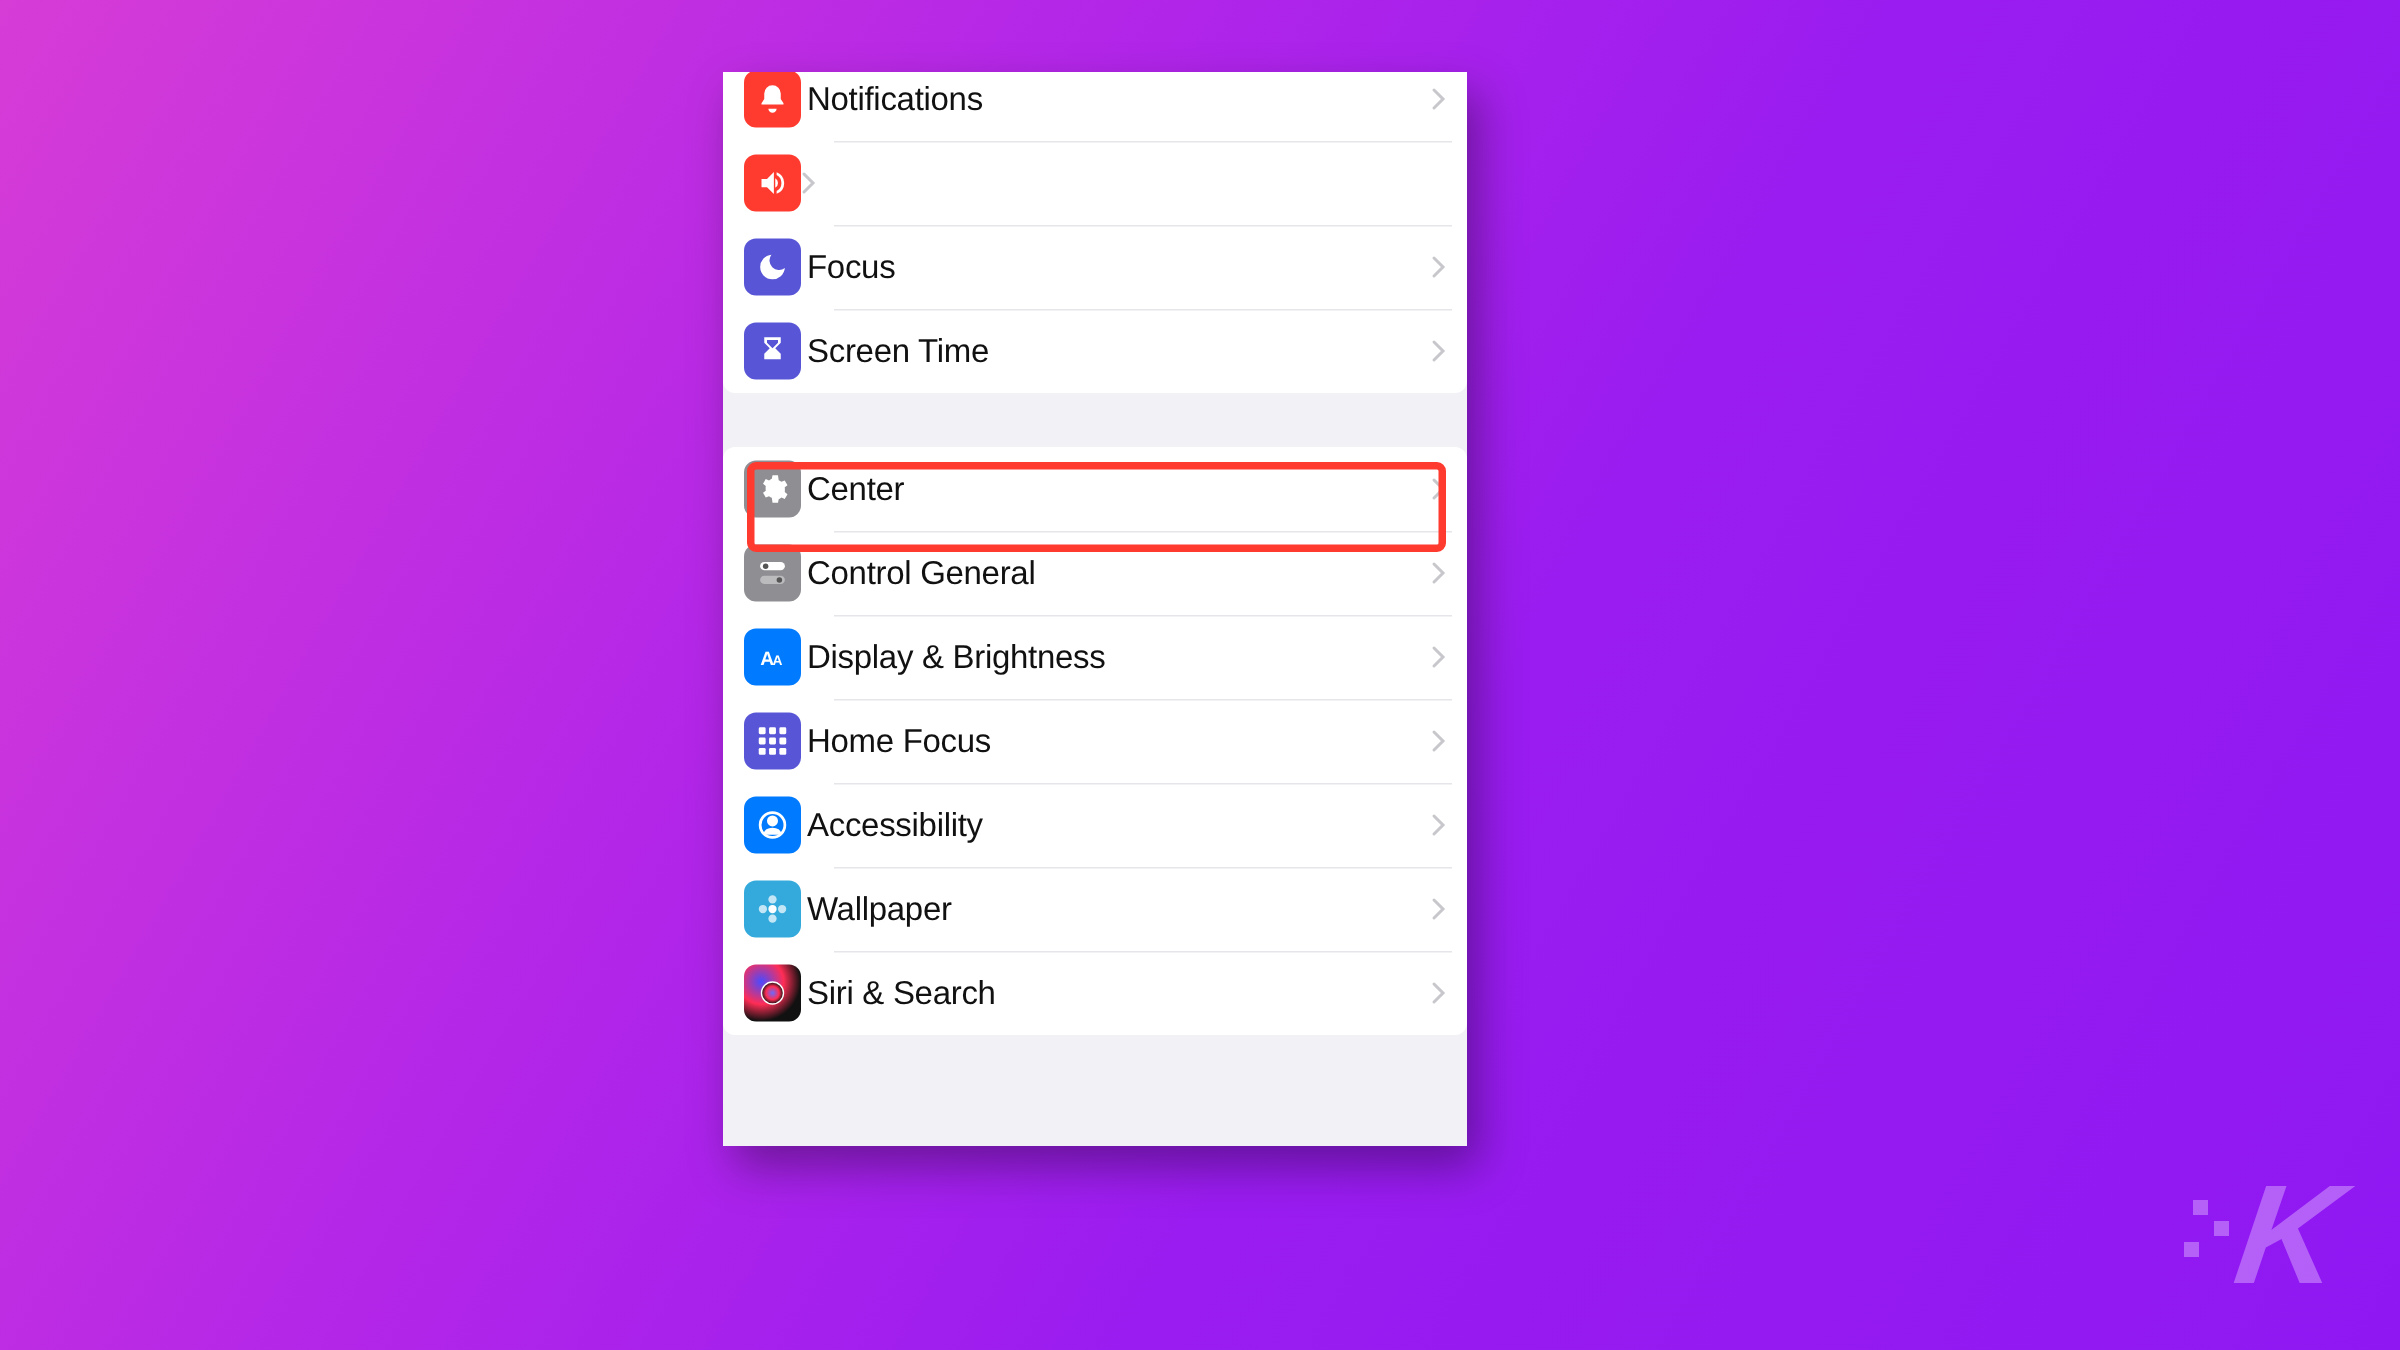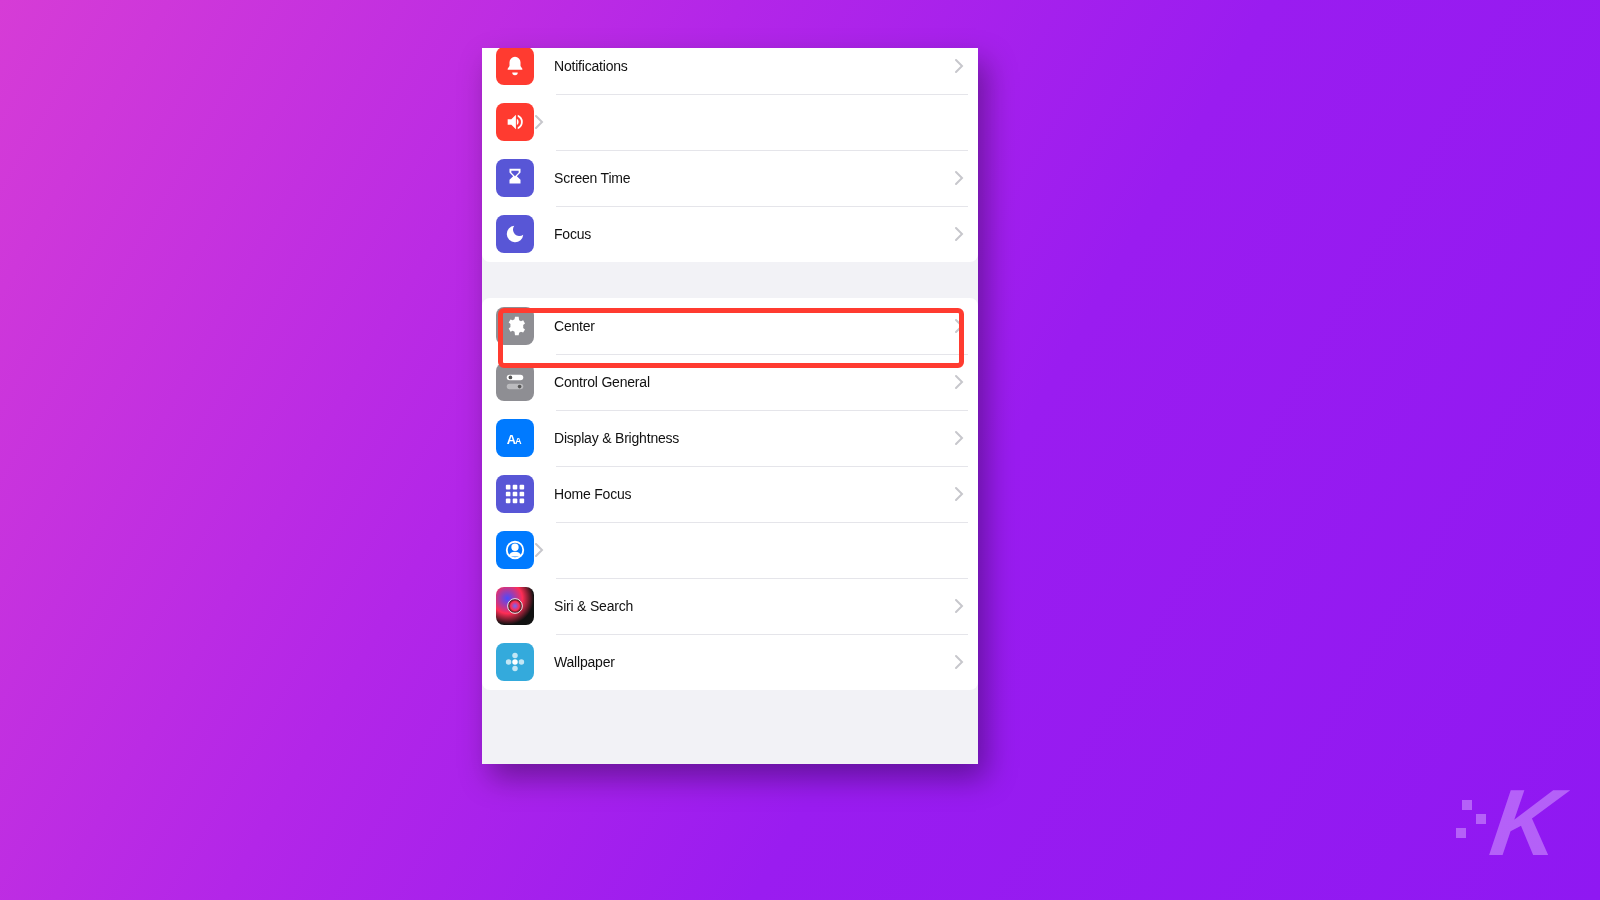--- a/index.html
+++ b/index.html
@@ -35,24 +35,24 @@
     position: absolute; top:0; left:74px; right:10px; height:1px; background:#e5e5ea;
   }
   .icon-box {
     width: 38px; height: 38px; border-radius: 8px;
     display:flex; align-items:center; justify-content:center;
     flex-shrink:0;
     color:#fff;
   }
   .label {
     flex:1;
-    font-size: 14px;
+    font-size: 22px;
     font-weight: 400;
     color:#111;
-    padding-left: 20px;
+    padding-left: 4px;
     letter-spacing: -0.2px;
   }
   .chev {
     color:#c7c7cc;
     display:flex; align-items:center;
   }
   .chev svg { width:10px; height:16px; }
   .highlight {
     position:absolute;
     left: 498px; top: 308px;
@@ -119,38 +119,38 @@
           <div class="chev">
             <svg viewBox="0 0 10 16" fill="none" stroke="currentColor" stroke-width="2" stroke-linecap="round">
               <path d="M2 2l6 6-6 6"></path>
             </svg>
           </div>
         </div>
         <div class="row">
           <div class="divider"></div>
           <div class="icon-box bg-indigo">
             <svg viewBox="0 0 24 24" fill="currentColor">
+              <path d="M21 12.8A9 9 0 1 1 11.2 3a7 7 0 0 0 9.8 9.8z"></path>
+            </svg>
+          </div>
+          <div class="label">Focus</div>
+          <div class="chev">
+            <svg viewBox="0 0 10 16" fill="none" stroke="currentColor" stroke-width="2" stroke-linecap="round">
+              <path d="M2 2l6 6-6 6"></path>
+            </svg>
+          </div>
+        </div>
+        <div class="row">
+          <div class="divider"></div>
+          <div class="icon-box bg-indigo">
+            <svg viewBox="0 0 24 24" fill="currentColor">
               <path d="M6 2h12v4l-4 4 4 4v4H6v-4l4-4-4-4V2zm2 2v2l4 4 4-4V4H8z"></path>
             </svg>
           </div>
           <div class="label">Screen Time</div>
-          <div class="chev">
-            <svg viewBox="0 0 10 16" fill="none" stroke="currentColor" stroke-width="2" stroke-linecap="round">
-              <path d="M2 2l6 6-6 6"></path>
-            </svg>
-          </div>
-        </div>
-        <div class="row">
-          <div class="divider"></div>
-          <div class="icon-box bg-indigo">
-            <svg viewBox="0 0 24 24" fill="currentColor">
-              <path d="M21 12.8A9 9 0 1 1 11.2 3a7 7 0 0 0 9.8 9.8z"></path>
-            </svg>
-          </div>
-          <div class="label">Focus</div>
           <div class="chev">
             <svg viewBox="0 0 10 16" fill="none" stroke="currentColor" stroke-width="2" stroke-linecap="round">
               <path d="M2 2l6 6-6 6"></path>
             </svg>
           </div>
         </div>
       </div>
       <div class="group">
         <div class="row">
           <div class="icon-box bg-gray">
@@ -221,20 +221,39 @@
         </div>
         <div class="row">
           <div class="divider"></div>
           <div class="icon-box bg-blue">
             <svg viewBox="0 0 24 24" fill="none" stroke="currentColor" stroke-width="2">
               <circle cx="12" cy="12" r="9"></circle>
               <circle cx="12" cy="9" r="3" fill="currentColor"></circle>
               <path d="M6 19c1-3 4-4 6-4s5 1 6 4" fill="currentColor"></path>
             </svg>
           </div>
+          <div class="label">Accessibility</div>
+          <div class="chev">
+            <svg viewBox="0 0 10 16" fill="none" stroke="currentColor" stroke-width="2" stroke-linecap="round">
+              <path d="M2 2l6 6-6 6"></path>
+            </svg>
+          </div>
+        </div>
+        <div class="row">
+          <div class="divider"></div>
+          <div class="icon-box bg-teal">
+            <svg viewBox="0 0 24 24" fill="currentColor">
+              <circle cx="12" cy="12" r="3"></circle>
+              <circle cx="12" cy="5" r="3" fill-opacity="0.7"></circle>
+              <circle cx="12" cy="19" r="3" fill-opacity="0.7"></circle>
+              <circle cx="5" cy="12" r="3" fill-opacity="0.7"></circle>
+              <circle cx="19" cy="12" r="3" fill-opacity="0.7"></circle>
+            </svg>
+          </div>
+          <div class="label">Wallpaper</div>
           <div class="chev">
             <svg viewBox="0 0 10 16" fill="none" stroke="currentColor" stroke-width="2" stroke-linecap="round">
               <path d="M2 2l6 6-6 6"></path>
             </svg>
           </div>
         </div>
         <div class="row">
           <div class="divider"></div>
           <div class="icon-box bg-black">
             <svg viewBox="0 0 24 24" fill="none">
@@ -248,38 +267,20 @@
               </defs>
             </svg>
           </div>
           <div class="label">Siri &amp; Search</div>
           <div class="chev">
             <svg viewBox="0 0 10 16" fill="none" stroke="currentColor" stroke-width="2" stroke-linecap="round">
               <path d="M2 2l6 6-6 6"></path>
             </svg>
           </div>
         </div>
-        <div class="row">
-          <div class="divider"></div>
-          <div class="icon-box bg-teal">
-            <svg viewBox="0 0 24 24" fill="currentColor">
-              <circle cx="12" cy="12" r="3"></circle>
-              <circle cx="12" cy="5" r="3" fill-opacity="0.7"></circle>
-              <circle cx="12" cy="19" r="3" fill-opacity="0.7"></circle>
-              <circle cx="5" cy="12" r="3" fill-opacity="0.7"></circle>
-              <circle cx="19" cy="12" r="3" fill-opacity="0.7"></circle>
-            </svg>
-          </div>
-          <div class="label">Wallpaper</div>
-          <div class="chev">
-            <svg viewBox="0 0 10 16" fill="none" stroke="currentColor" stroke-width="2" stroke-linecap="round">
-              <path d="M2 2l6 6-6 6"></path>
-            </svg>
-          </div>
-        </div>
       </div>
     </div>
 
   <div class="highlight"></div>
 
   <div class="watermark">
     <div class="dots">
       <span></span>
         <span></span>
         <span></span>

